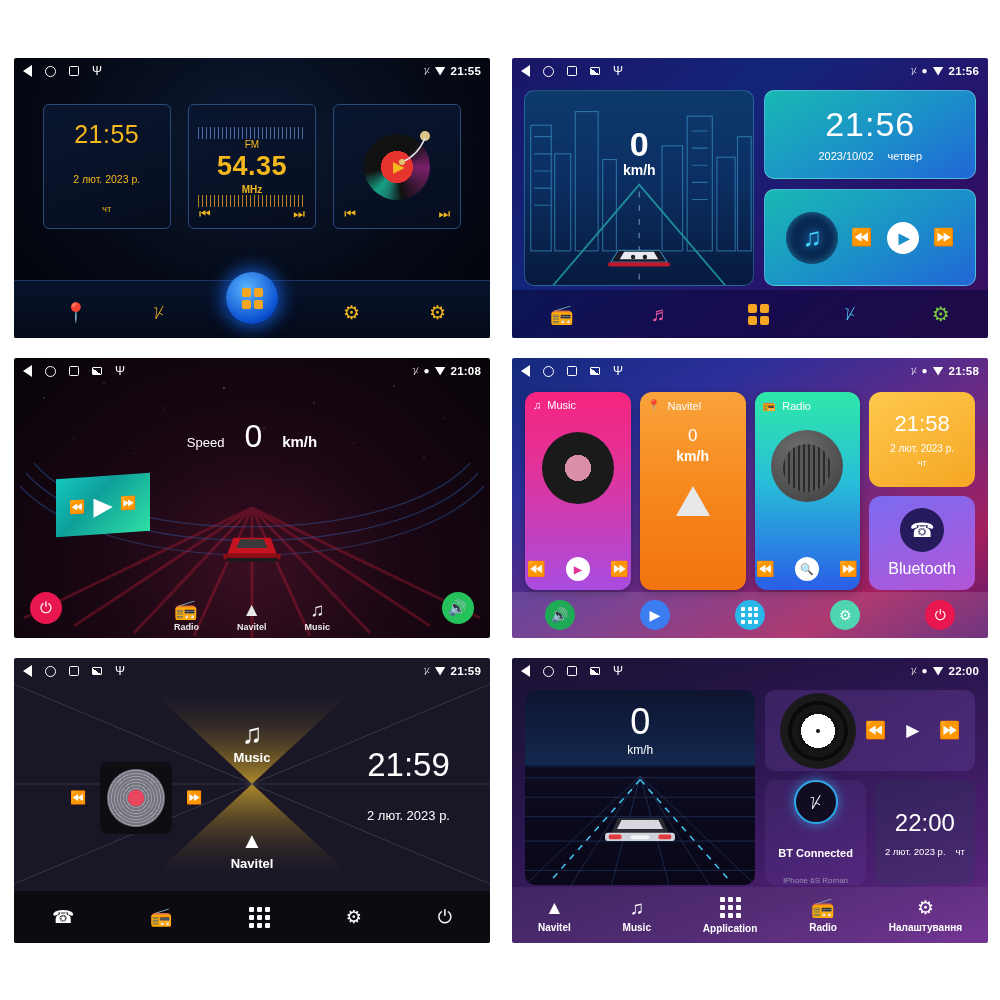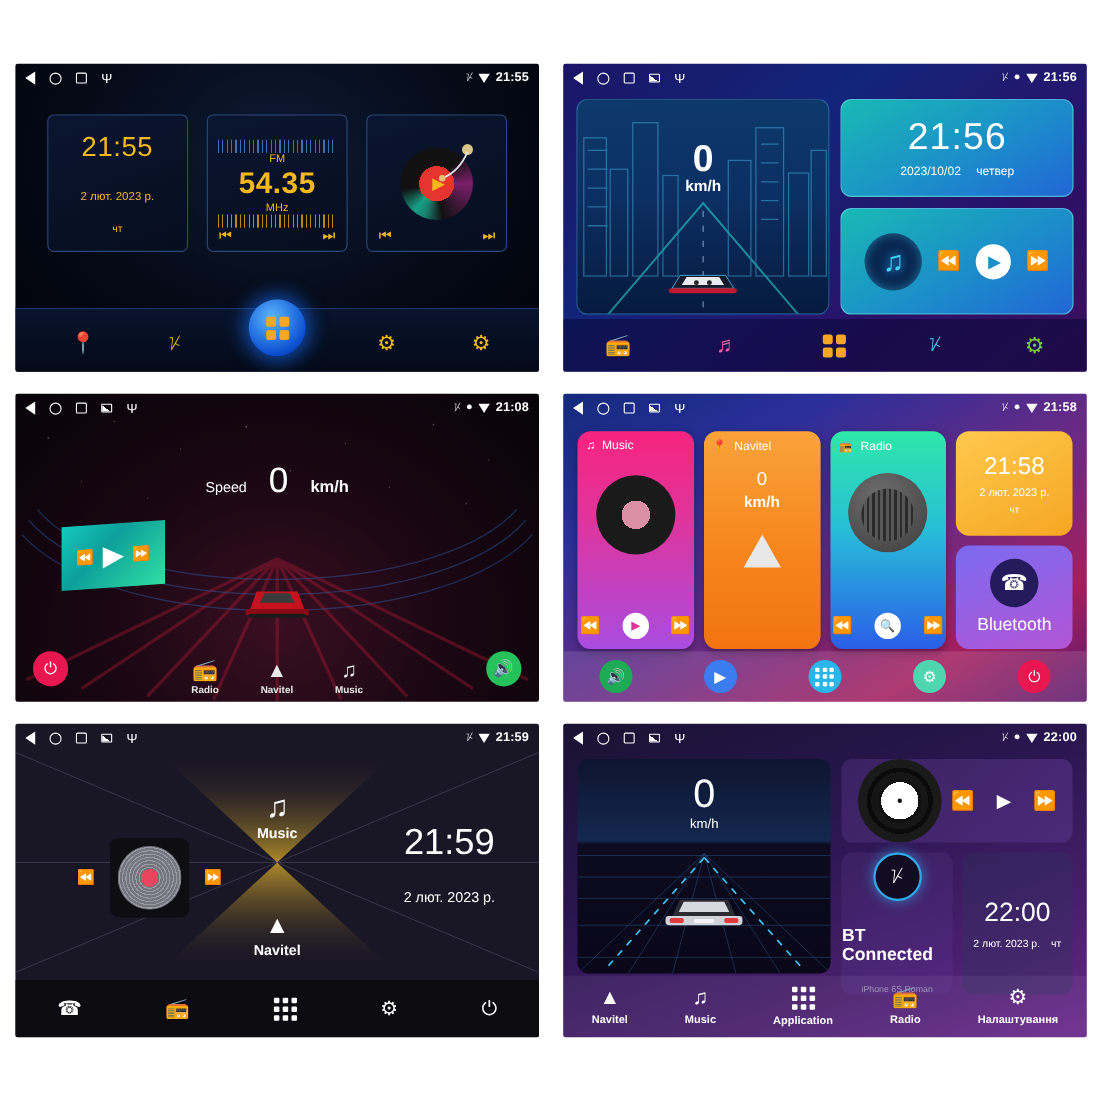--- a/index.html
+++ b/index.html
@@ -49,21 +49,21 @@
     width:128px;height:125px;border:1px solid #2b4a7a;border-radius:6px;
     background:linear-gradient(160deg,#0a1630,#060d1e);
     display:flex;flex-direction:column;align-items:center;justify-content:center;
     color:#f5b81c;position:relative;
   }
   .p1 .c-time{font-size:25px;font-weight:500;letter-spacing:.5px;}
   .p1 .c-date{font-size:10.5px;margin-top:24px;}
   .p1 .c-day{font-size:9.5px;margin-top:18px;}
   .radio-fm{font-size:10px;margin-bottom:1px;}
   .radio-freq{font-size:27px;font-weight:600;letter-spacing:.5px;}
-  .radio-mhz{font-size:10px;margin-top:2px;}
+  .radio-mhz{font-size:10px;margin-top:2px;font-weight:bold;}
   .ticks{width:108px;height:12px;background:repeating-linear-gradient(to right,#4f7fc0 0 1px,transparent 1px 4px);opacity:.85;}
   .ticks.bot{background:repeating-linear-gradient(to right,#d79a18 0 1px,transparent 1px 4px);}
   .p1 .prevnext{position:absolute;bottom:6px;left:0;right:0;display:flex;justify-content:space-between;padding:0 10px;color:#f5b81c;font-size:13px;}
   .vinyl{
     width:66px;height:66px;border-radius:50%;
     background:
       radial-gradient(circle at 50% 50%, #e8342f 0 16px, transparent 16px),
       conic-gradient(from 200deg,#1b7f6e,#16a085 20deg,#111 60deg,#111 200deg,#7a1f6a 250deg,#111 330deg,#1b7f6e 360deg);
     display:flex;align-items:center;justify-content:center;position:relative;
   }
@@ -219,21 +219,21 @@
   .p6 .right{flex:1;display:flex;flex-direction:column;gap:9px;}
   .p6 .vinylcard{flex:1;border-radius:10px;background:linear-gradient(140deg,#3a2262,#4b2a78);display:flex;align-items:center;justify-content:space-around;padding:0 10px;}
   .bigvinyl{width:76px;height:76px;border-radius:50%;
     background:radial-gradient(circle,#fff 0 17px,#111 17px 20px,#161616 20px 26px,#0a0a0a 26px 30px,#1a1a1a 30px 100%);
     position:relative;}
   .bigvinyl::after{content:"";position:absolute;left:50%;top:50%;width:4px;height:4px;margin:-2px 0 0 -2px;border-radius:50%;background:#111;}
   .p6 .vc-ctrls{display:flex;gap:20px;color:#fff;font-size:17px;}
   .p6 .row2{flex:1;display:flex;gap:9px;}
   .p6 .btcard{flex:1;border-radius:10px;background:linear-gradient(160deg,#3a2062,#53277e);display:flex;flex-direction:column;align-items:center;justify-content:center;color:#fff;}
   .btring{width:44px;height:44px;border-radius:50%;border:2px solid #2fa8e8;background:#120c22;display:flex;align-items:center;justify-content:center;font-size:20px;box-shadow:0 0 12px rgba(47,168,232,.7);}
-  .p6 .btcard .l1{font-size:16px;font-weight:bold;margin-top:23px;}
+  .p6 .btcard .l1{font-size:11px;font-weight:bold;margin-top:23px;}
   .p6 .btcard .l2{font-size:8px;color:#9c8fb5;margin-top:17px;}
   .p6 .clockcard{flex:1;border-radius:10px;background:linear-gradient(160deg,#33225c,#4a2a72);display:flex;flex-direction:column;align-items:center;justify-content:center;color:#fff;}
   .p6 .clockcard .t{font-size:24px;}
   .p6 .clockcard .d{font-size:9.5px;margin-top:9px;display:flex;gap:10px;}
   .p6 .dock{position:absolute;bottom:0;left:0;right:0;height:56px;display:flex;align-items:center;justify-content:space-around;background:rgba(255,255,255,.06);}
   .p6 .dock .it{display:flex;flex-direction:column;align-items:center;color:#fff;gap:5px;}
   .p6 .dock .ig{font-size:19px;line-height:1;}
   .p6 .dock .lb{font-size:10px;font-weight:bold;}
   .dots9{display:grid;grid-template-columns:repeat(3,5px);grid-template-rows:repeat(3,5px);gap:3px;}
   .dots9 i{background:#fff;display:block;border-radius:1px;}

